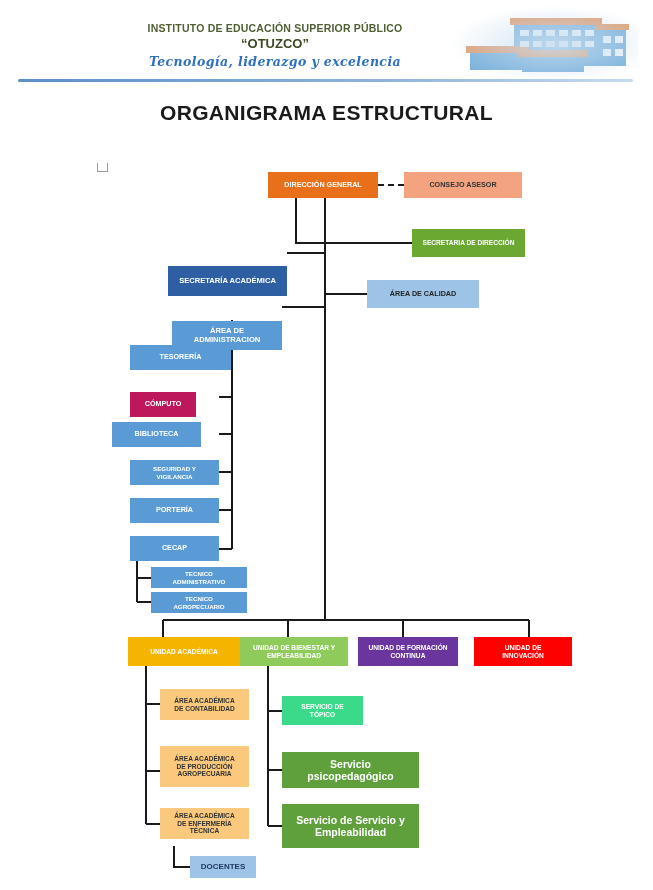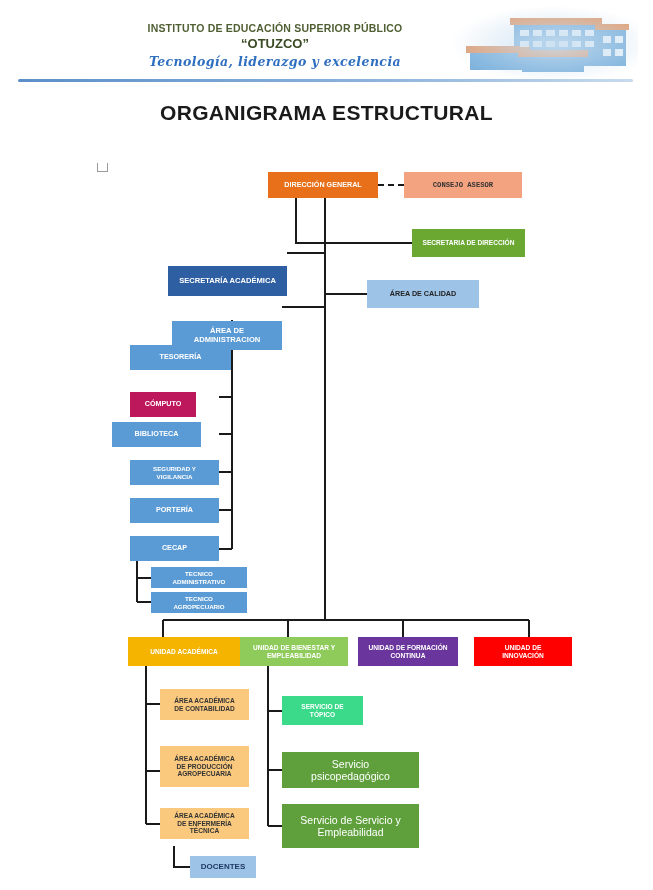--- a/index.html
+++ b/index.html
@@ -64,21 +64,21 @@
     padding:1px 9px;
   }
   .node span{display:block;width:100%;}
 
   
   .t6{font-size:6.2px;font-weight:bold;}
   .t65{font-size:6.6px;font-weight:bold;}
   .t7{font-size:7.2px;font-weight:bold;}
   .t75{font-size:7.6px;font-weight:bold;margin-top:28px;}
   .t8{font-size:8px;font-weight:bold;}
-  .t11{font-size:10.5px;font-weight:normal;}
+  .t11{font-size:10.5px;font-weight:bold;}
 
   .anchor-mark{
     position:absolute;left:97px;top:163px;width:9px;height:8px;
     border:1px solid #9a9a9a;border-top:none;
   }
 </style>
 </head>
 <body>
 
 <div id="root">
@@ -174,21 +174,21 @@
         <path d="M 268 711 L 282 711"></path>
         <path d="M 268 770 L 282 770"></path>
         <path d="M 268 826 L 282 826"></path>
       </g>
     </svg>
 
     <div class="node t7" style="left:268px;top:172px;width:110px;height:26px;background:#E8701A;color:#fff;">
       <span>DIRECCIÓN GENERAL</span>
     </div>
 
-    <div class="node t7" style="left:404px;top:172px;width:118px;height:26px;background:#F4A380;color:#333;font-family:Liberation Mono, monospace;">
+    <div class="node t7" style="left:404px;top:172px;width:118px;height:26px;background:#F4A380;color:#333;">
       <span>CONSEJO ASESOR</span>
     </div>
 
     <div class="node t65" style="left:412px;top:229px;width:113px;height:28px;background:#6AA832;color:#fff;">
       <span>SECRETARIA DE DIRECCIÓN</span>
     </div>
 
     <div class="node t75" style="left:168px;top:238px;width:119px;height:30px;background:#2E5FA3;color:#fff;">
       <span>SECRETARÍA ACADÉMICA</span>
     </div>

